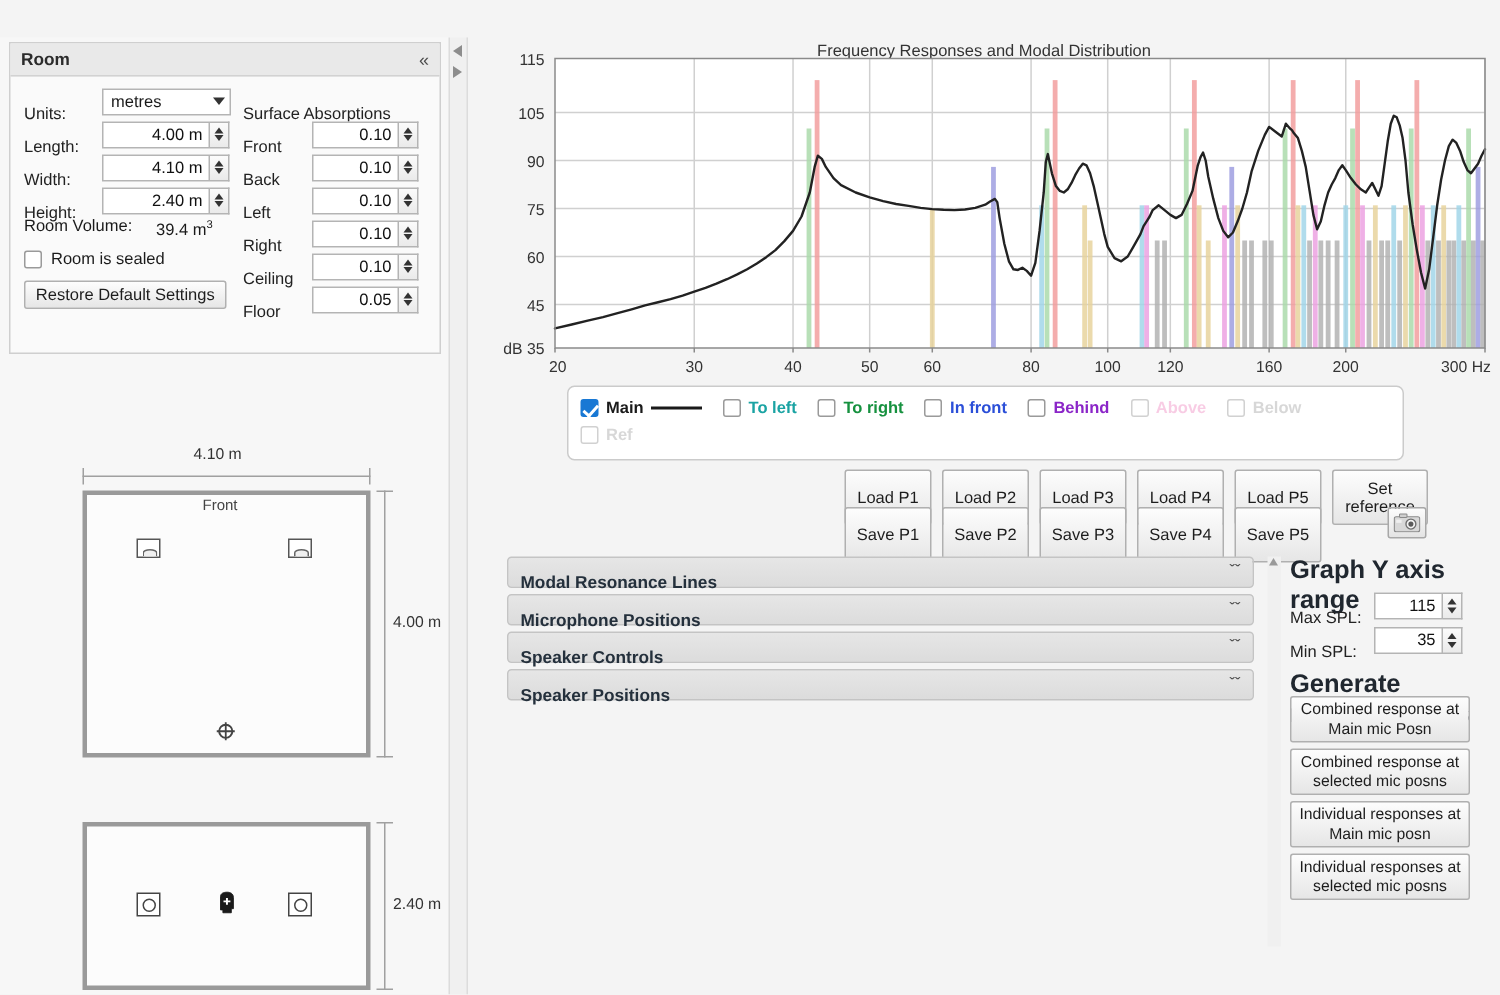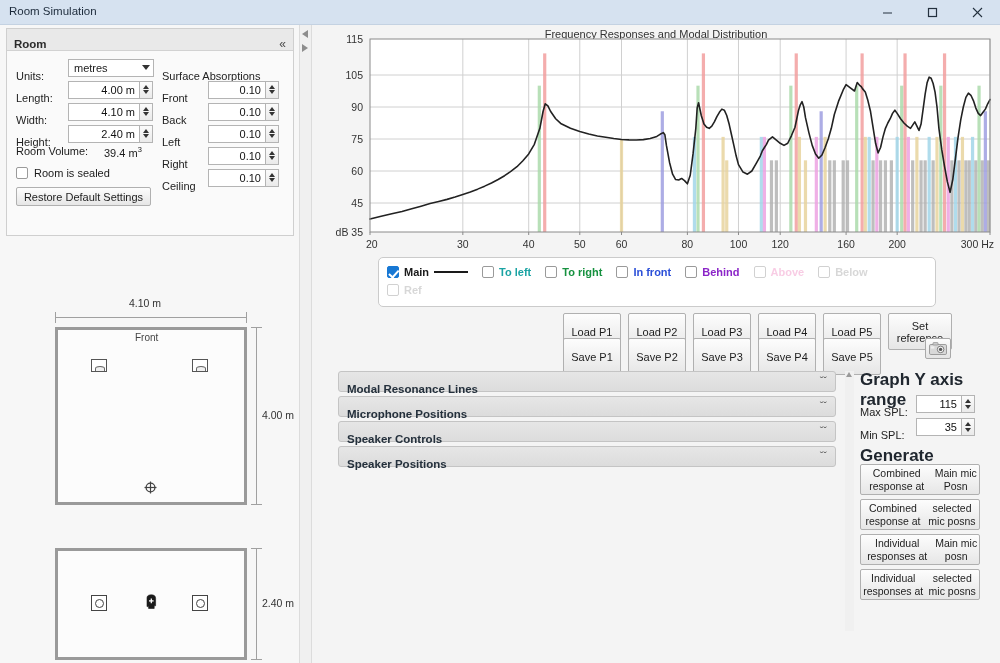--- a/index.html
+++ b/index.html
@@ -37,21 +37,21 @@
     background: #f7f7f7; border-right: 1px solid #dcdcdc;
   }
   .group {
     position: absolute; left: 6px; top: 3px; width: 288px; height: 208px;
     background: #fafafa;
     border: 1px solid #cfcfcf;
   }
   .group-header {
     height: 22px; background: #e9e9e9;
     border-bottom: 1px solid #d2d2d2;
-    display: flex; align-items: flex-end;
+    display: flex; align-items: center;
     padding: 0 7px;
   }
   .group-header .ttl { font-weight: bold; font-size: 11.5px; color: #2b2b2b; }
   .group-header .chev { margin-left: auto; color: #4a4a4a; font-size: 12px; line-height: 1; }
   .group-body { position: relative; padding: 7px 8px; }
 
   .row { display: flex; align-items: center; height: 21px; margin-bottom: 1px; }
   .lbl { font-size: 11px; color: #222; margin-top: 16px; }
 
   .col-left { position: absolute; left: 9px; top: 6px; width: 140px; }
@@ -181,47 +181,28 @@
   .rightbar { position: absolute; left: 845px; top: 368px; width: 155px; height: 295px; }
   .rb-title { font-weight: bold; font-size: 17px; color: #20272f; }
   .rb-scroll {
     position: absolute; left: 0px; top: 3px; width: 9px; height: 260px;
     background: #f0f0f0;
   }
   .rb-scroll .sa { position: absolute; left: 1px; top: 1px; width: 0; height: 0;
     border-left: 3.5px solid transparent; border-right: 3.5px solid transparent; border-bottom: 5px solid #9a9a9a; }
   .genbtn {
     position: absolute; left: 15px; width: 120px; height: 31px;
-    line-height: 13px; font-size: 10.5px;
+    flex-direction: column; line-height: 13px; font-size: 10.5px;
   }
 </style>
 </head>
 <body>
 
 <div id="app">
 
-  <div class="titlebar">
-    <div class="title">Room Simulation</div>
-    <div class="wbtn" id="w-min">
-      <svg width="11" height="11" viewBox="0 0 11 11">
-          <line x1="1" y1="6" x2="10" y2="6" stroke="currentColor" stroke-width="1"></line>
-        </svg>
-    </div>
-    <div class="wbtn" id="w-max">
-      <svg width="11" height="11" viewBox="0 0 11 11">
-          <rect x="1.5" y="1.5" width="8" height="8" fill="none" stroke="currentColor" stroke-width="1.2"></rect>
-        </svg>
-    </div>
-    <div class="wbtn close" id="w-close">
-      <svg width="11" height="11" viewBox="0 0 11 11">
-          <line x1="1" y1="1" x2="10" y2="10" stroke="currentColor" stroke-width="1.1"></line>
-          <line x1="10" y1="1" x2="1" y2="10" stroke="currentColor" stroke-width="1.1"></line>
-        </svg>
-    </div>
-  </div>
 
   <div class="leftpanel">
 
     <div class="group">
       <div class="group-header">
         <span class="ttl">Room</span>
         <span class="chev">«</span>
       </div>
       <div class="group-body">
 
@@ -321,20 +302,30 @@
               </div>
             <div class="spinner">
                 <i class="up"></i>
                 <i class="dn"></i>
               </div>
           </div>
           <div class="row">
             <span class="lbl fld-lbl-r">Ceiling</span>
             <div class="textbox" style="width:58px">
                 <span>0.10</span>
+              </div>
+            <div class="spinner">
+                <i class="up"></i>
+                <i class="dn"></i>
+              </div>
+          </div>
+          <div class="row">
+            <span class="lbl fld-lbl-r">Floor</span>
+            <div class="textbox" style="width:58px">
+                <span>0.05</span>
               </div>
             <div class="spinner">
                 <i class="up"></i>
                 <i class="dn"></i>
               </div>
           </div>
         </div>
 
       </div>
     </div>

